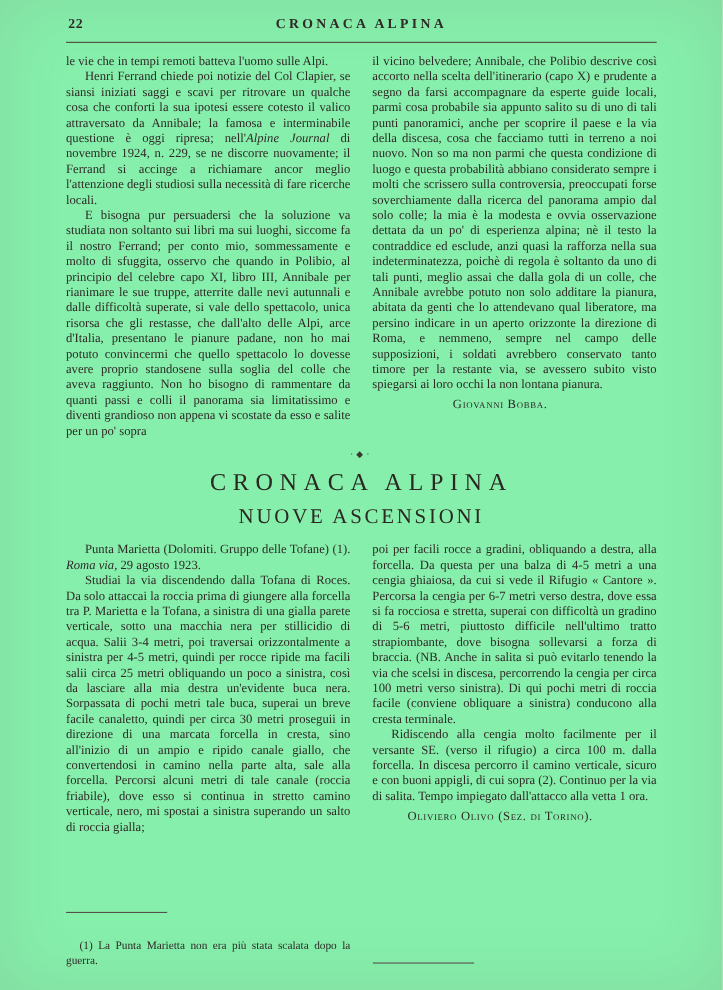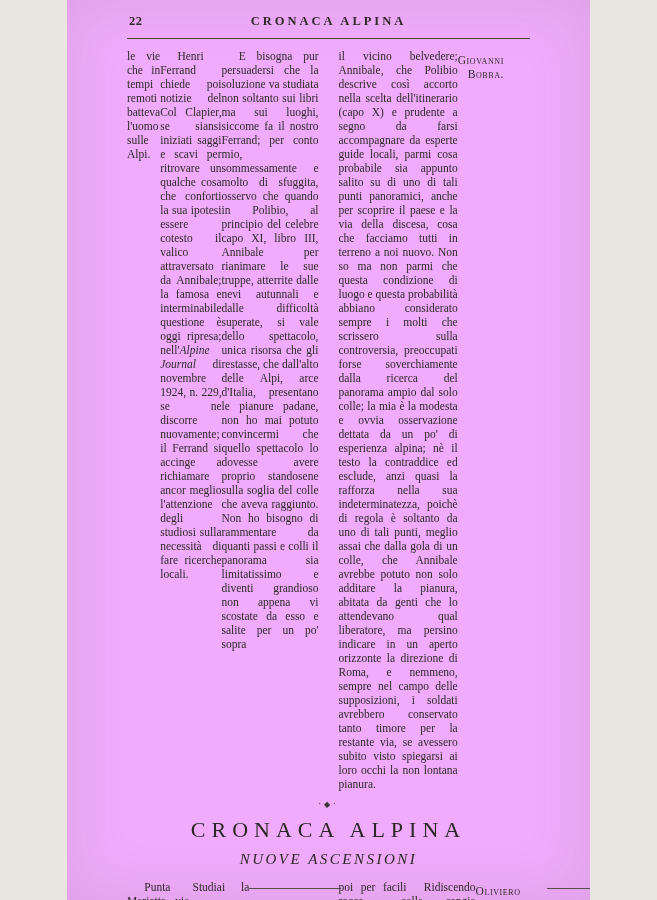--- a/index.html
+++ b/index.html
@@ -2,25 +2,25 @@
 <html lang="it"><head>
 <meta charset="utf-8">
 <style>
   html, body {
     margin: 0;
     padding: 0;
     background: #e9e6e1;
   }
   .page {
     position: relative;
-    width: 523px;
+    width: 657px;
     height: 900px;
     margin: 0 auto;
     box-sizing: border-box;
-    background: #f0abfc;
+    background: #86efac;
     box-shadow: inset 0 0 60px rgba(110, 100, 85, 0.14);
     color: #2e2a25;
     font-family: "Liberation Serif", "DejaVu Serif", serif;
     padding: 14px 60px 20px 60px;
     display: flex;
     flex-direction: column;
     overflow: hidden;
   }
   .page-header {
     position: relative;
@@ -53,36 +53,36 @@
     flex: 0 0 auto;
   }
   .two-col.grow {
     flex: 1 1 auto;
     min-height: 0;
   }
   .col {
     flex: 1 1 0;
     min-width: 0;
     display: flex;
-    flex-direction: row;
+    flex-direction: column;
   }
   p {
     margin: 0;
     font-size: 11.5px;
     line-height: 14px;
     text-align: justify;
     text-indent: 1.5em;
     hyphens: auto;
     -webkit-hyphens: auto;
   }
   p.noindent { text-indent: 0; }
   .italic { font-style: italic; }
   .bold { font-weight: 400; }
   .signature {
-    text-align: right;
+    text-align: center;
     padding-right: 26px;
     margin-top: 4px;
     font-variant: small-caps;
     letter-spacing: 0.6px;
     text-indent: 0;
   }
   .ornament {
     flex: 0 0 auto;
     text-align: center;
     font-family: "DejaVu Sans", sans-serif;
@@ -96,26 +96,25 @@
     text-align: center;
     font-size: 22px;
     font-weight: 400;
     letter-spacing: 6px;
     margin: 6px 0 4px 0;
     color: #2b2721;
   }
   .section-subtitle {
     flex: 0 0 auto;
     text-align: center;
-    font-size: 15px;
+    font-size: 19px;
     font-weight: 400;
     letter-spacing: 2.5px;
     margin: 4px 0 12px 0;
     color: #2b2721;
-    font-style: italic;
   }
   .footnote-block {
     margin-top: auto;
     padding-top: 8px;
   }
   .footnote-rule {
     width: 92px;
     border-top: 1px solid #56504a;
     margin-bottom: 4px;
   }

